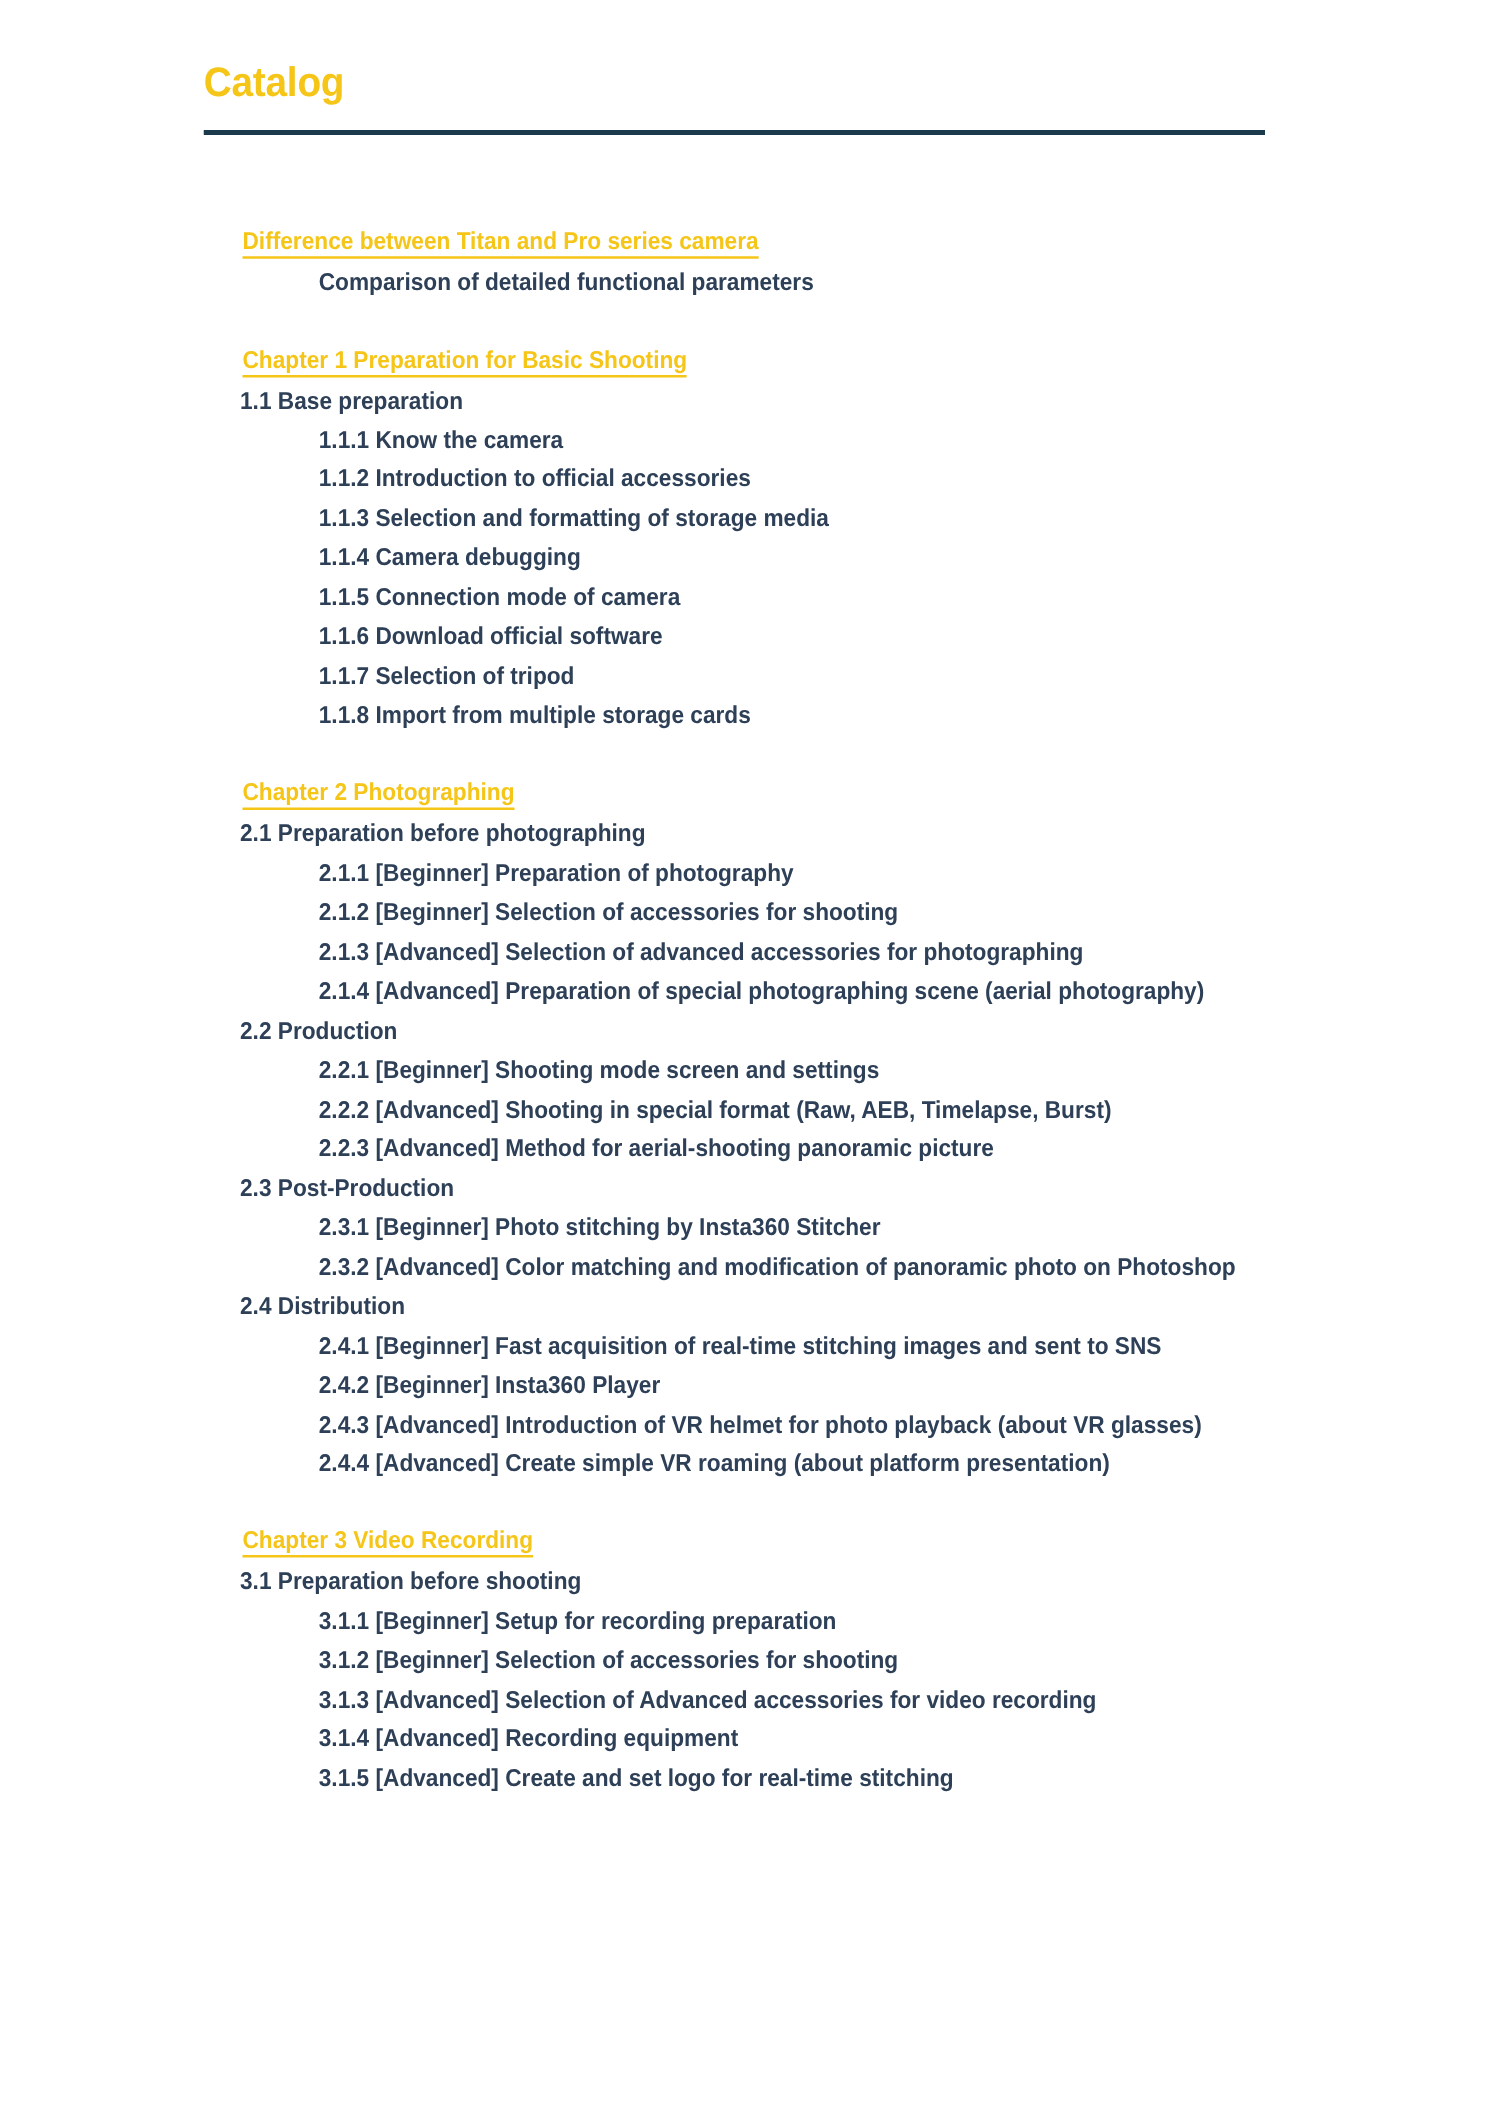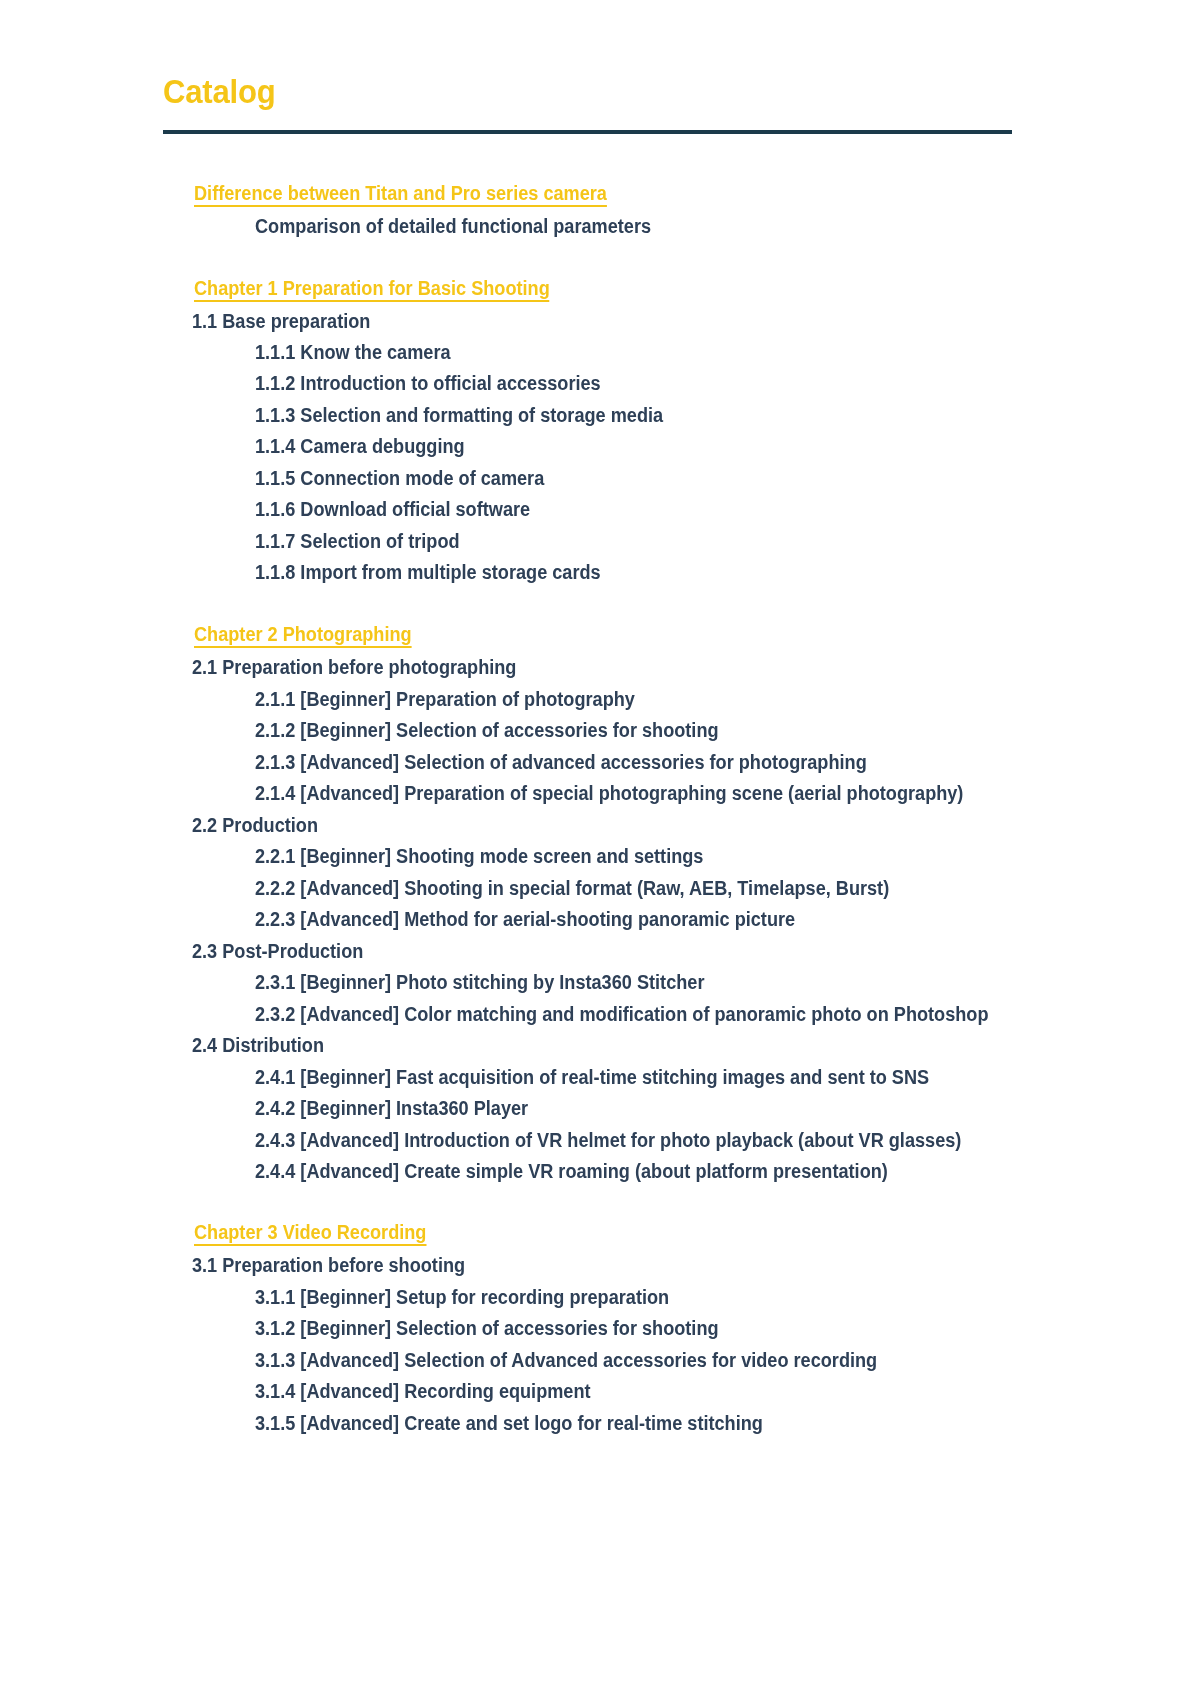--- a/index.html
+++ b/index.html
@@ -22,21 +22,21 @@
     top: 0;
     width: 1190px;
     height: 1682px;
     overflow: hidden;
   }
 
   
   .title-block {
     position: absolute;
     left: 163px;
-    top: 70px;
+    top: 44px;
     width: 850px;
   }
 
   .doc-title {
     font-size: 33px;
     font-weight: 700;
     color: #f5c518;
     letter-spacing: -0.2px;
     line-height: 44px;
     margin: 0;

